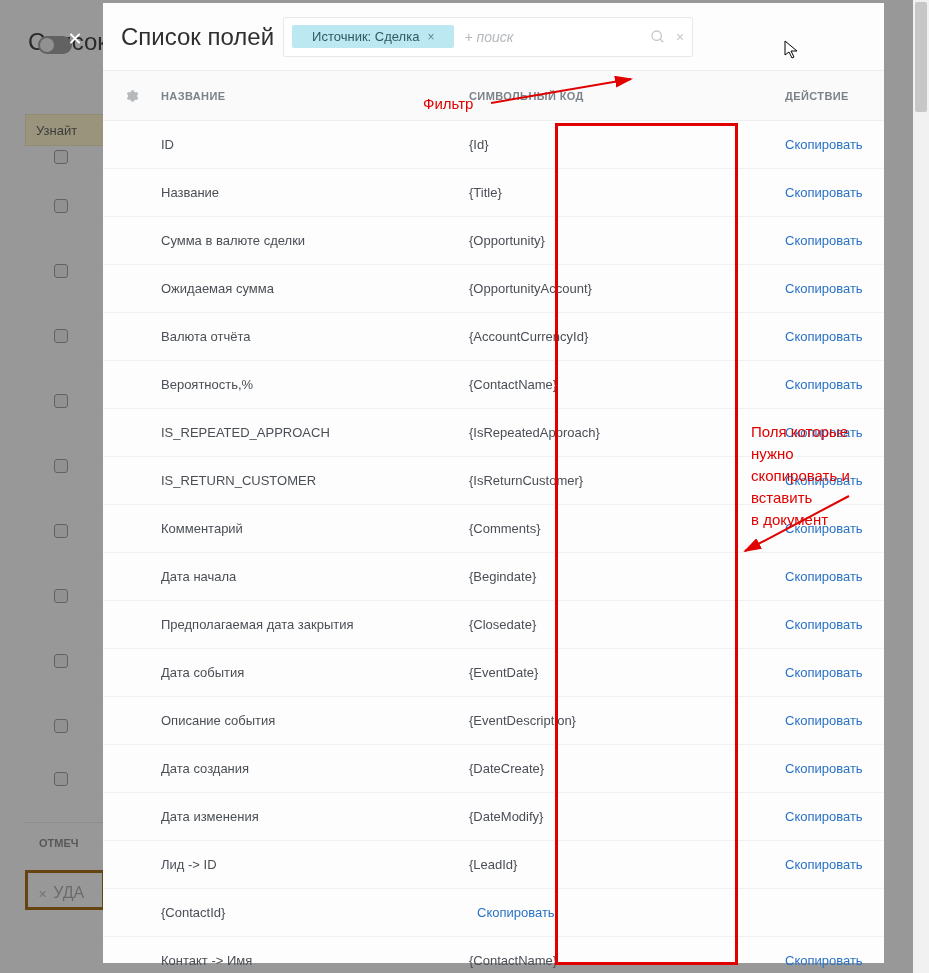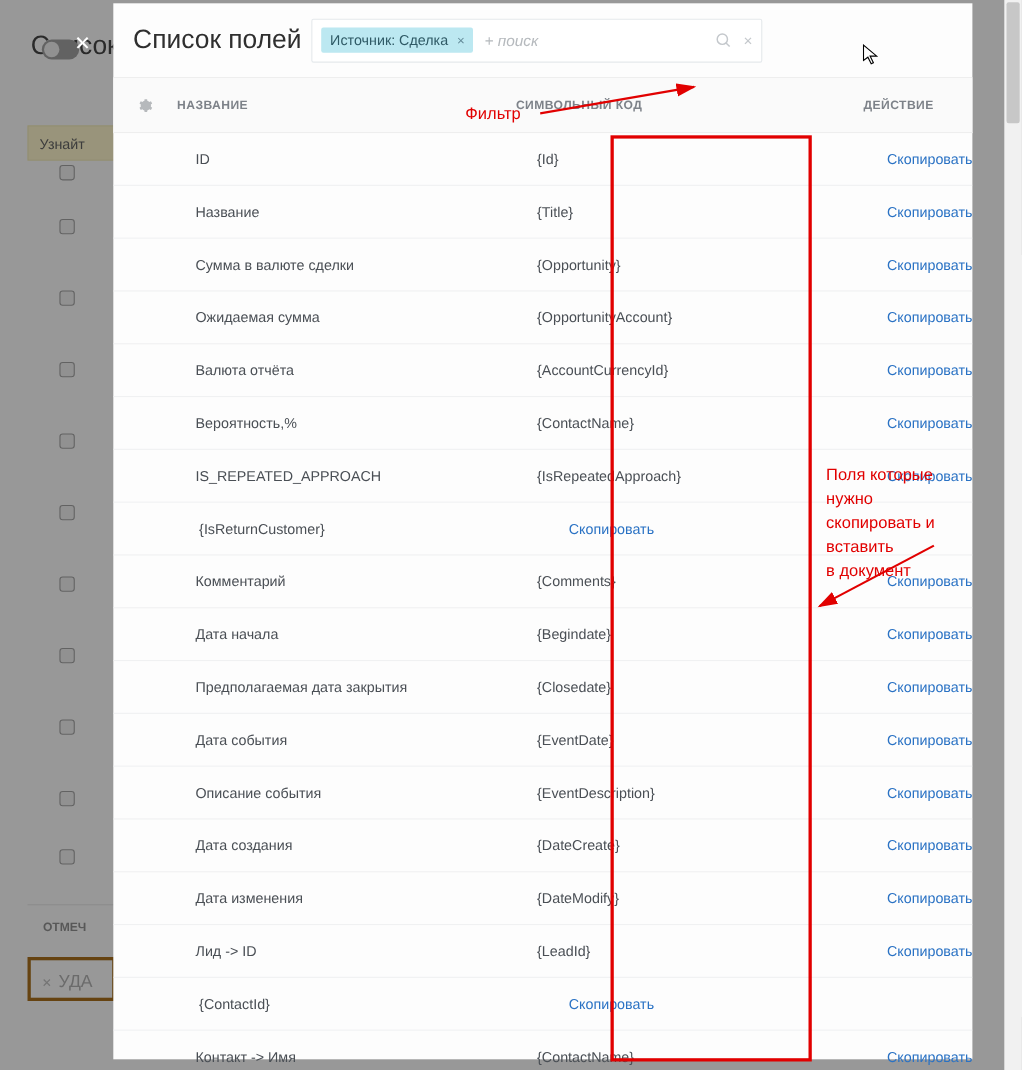--- a/index.html
+++ b/index.html
@@ -16,38 +16,38 @@
   .bg-del::before { content:"✕"; color:#bbb; margin-right:6px; font-size:11px;}
 
   
   .overlay { position:absolute; left:0; top:0; width:929px; height:973px; background:rgba(30,30,30,0.45); }
 
   
   .modal { position:absolute; left:103px; top:3px; width:781px; height:960px; background:#fdfdfd; }
   .modal-head { height:68px; display:flex; align-items:center; padding:0 18px 0 18px; border-bottom:1px solid #eee; }
   .modal-title { font-size:24px; font-weight:300; color:#2f2f2f; margin-right:9px; }
   .filter-box { display:flex; align-items:center; background:#fff; border:1px solid #e5e9ec; border-radius:2px; height:40px; padding:0 8px; width:410px; }
-  .chip { background:#bce8f1; color:#2f5a66; font-size:13px; padding:4px 8px; border-radius:2px; display:flex; align-items:center; }
+  .chip { background:#bce8f1; color:#2f5a66; font-size:13px; padding:4px 20px; border-radius:2px; display:flex; align-items:center; }
   .chip-x { margin-left:8px; color:#628997; font-size:12px; cursor:pointer; }
   .search-input { border:none; outline:none; font-size:14px; color:#333; flex:1; margin-left:10px; }
   .search-input::placeholder { color:#b5b9bd; font-style:italic; }
   .search-icon { width:16px; height:16px; color:#c4c8cc; }
   .clear-icon { margin-left:10px; color:#c4c8cc; font-size:14px; cursor:pointer; }
   .close-modal { position:absolute; left:-40px; top:24px; width:24px; height:24px; color:#fff; font-size:18px; display:flex; align-items:center; justify-content:center; cursor:pointer; }
 
   
   .tbl-head { display:flex; height:50px; align-items:center; border-bottom:1px solid #eee; background:#fafafa; }
   .gear-col { width:58px; display:flex; align-items:center; justify-content:center; }
   .gear-icon { width:14px; height:14px; color:#b6b9bc; }
   .col-name { width:308px; padding-left:0; font-size:11px; color:#7d8289; font-weight:600; letter-spacing:0.4px; }
   .col-code { width:316px; font-size:11px; color:#7d8289; font-weight:600; letter-spacing:0.4px; }
   .col-act { flex:1; font-size:11px; color:#7d8289; font-weight:600; letter-spacing:0.4px; }
 
   .rows { overflow:hidden; }
-  .row { display:flex; height:48px; align-items:center; border-bottom:1px solid #f0f1f2;gap:20px; }
+  .row { display:flex; height:48px; align-items:center; border-bottom:1px solid #f0f1f2; }
   .row .gear-col { width:58px; }
   .cell-name { width:308px; font-size:13px; color:#4a4f55; }
   .cell-code { width:316px; font-size:13px; color:#4a4f55; }
   .cell-act { flex:1; }
   .copy-link { color:#2a72c4; font-size:13px; cursor:pointer;margin-top:32px; }
 
   
   .red-label1 { position:absolute; left:320px; top:92px; color:#e10000; font-size:15px; font-weight:400; }
   .red-arrow1 { position:absolute; left:388px; top:70px; }
   .red-box { position:absolute; left:452px; top:120px; width:183px; height:842px; border:3px solid #e10000; pointer-events:none; }
@@ -155,20 +155,21 @@
         <div class="cell-act"><span class="copy-link">Скопировать</span></div>
       </div>
       <div class="row">
         <div class="gear-col"></div>
         <div class="cell-name">IS_REPEATED_APPROACH</div>
         <div class="cell-code">{IsRepeatedApproach}</div>
         <div class="cell-act"><span class="copy-link">Скопировать</span></div>
       </div>
       <div class="row">
         <div class="gear-col"></div>
+        <div class="cell-name">IS_RETURN_CUSTOMER</div>
         <div class="cell-code">{IsReturnCustomer}</div>
         <div class="cell-act"><span class="copy-link">Скопировать</span></div>
       </div>
       <div class="row">
         <div class="gear-col"></div>
         <div class="cell-name">Комментарий</div>
         <div class="cell-code">{Comments}</div>
         <div class="cell-act"><span class="copy-link">Скопировать</span></div>
       </div>
       <div class="row">

